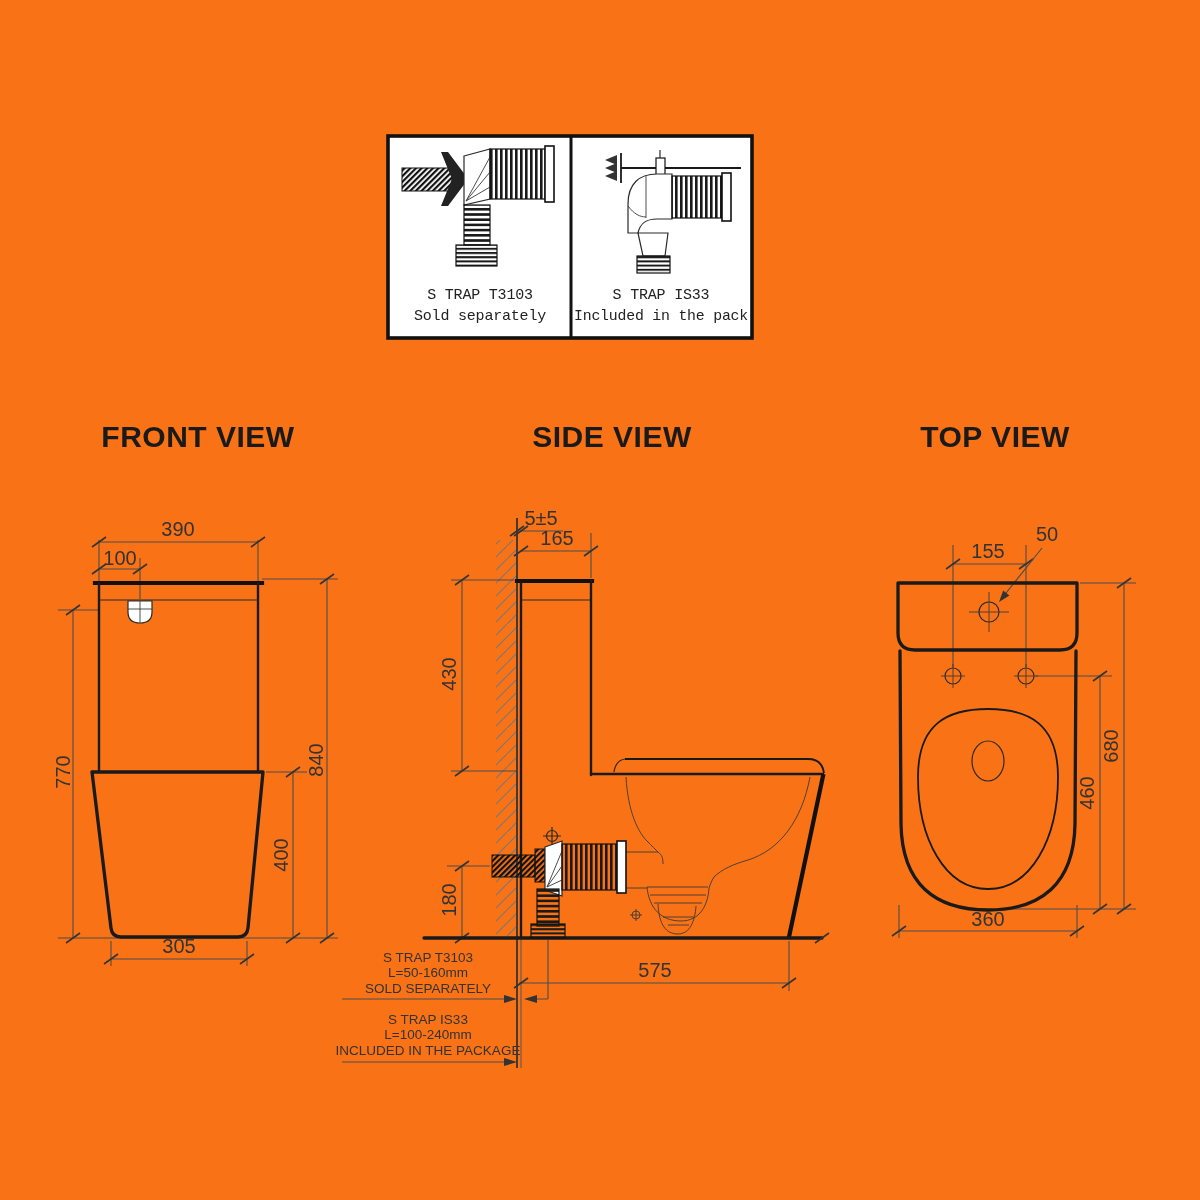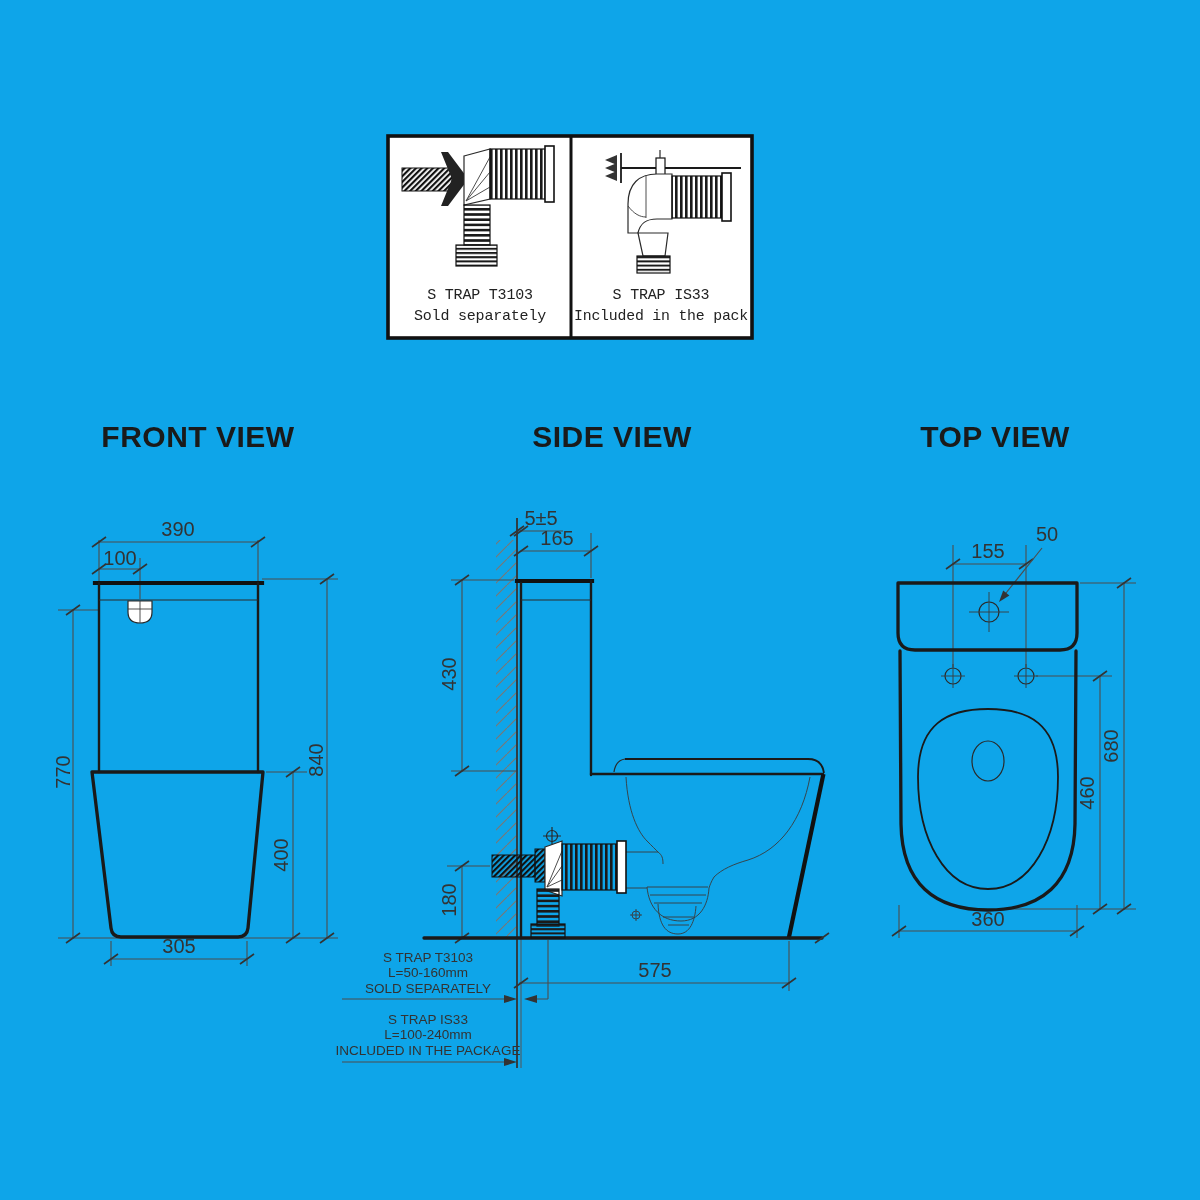--- a/index.html
+++ b/index.html
@@ -1,16 +1,16 @@
 <!DOCTYPE html>
 <html><head>
 <meta charset="utf-8">
 <style>
   html,body{margin:0;padding:0;background:#fff;}
-  #canvas{width:1200px;height:1200px;background:#0ea5e9;position:relative;}
+  #canvas{width:1200px;height:1200px;background:#f97316;position:relative;}
   svg{display:block;}
   text{text-anchor:middle;}
   .viewtitle{font:600 30px "Liberation Sans",sans-serif;fill:#1a1a1a;letter-spacing:.5px;}
   .dimtext{font:20px "Liberation Sans",sans-serif;fill:#333;}
   .anntext{font:13.5px "Liberation Sans",sans-serif;fill:#333;}
   .legendtext{font:15px "Liberation Mono",monospace;fill:#222;letter-spacing:-.2px;}
   .outline{stroke:#1a1a1a;fill:none;stroke-width:2.4;stroke-linecap:round;stroke-linejoin:round;}
   .xbold{stroke:#111;fill:none;stroke-width:4.2;stroke-linecap:square;}
   .bold{stroke:#1a1a1a;fill:none;stroke-width:3.3;stroke-linecap:round;stroke-linejoin:round;}
   .med{stroke:#1a1a1a;fill:none;stroke-width:1.8;}

